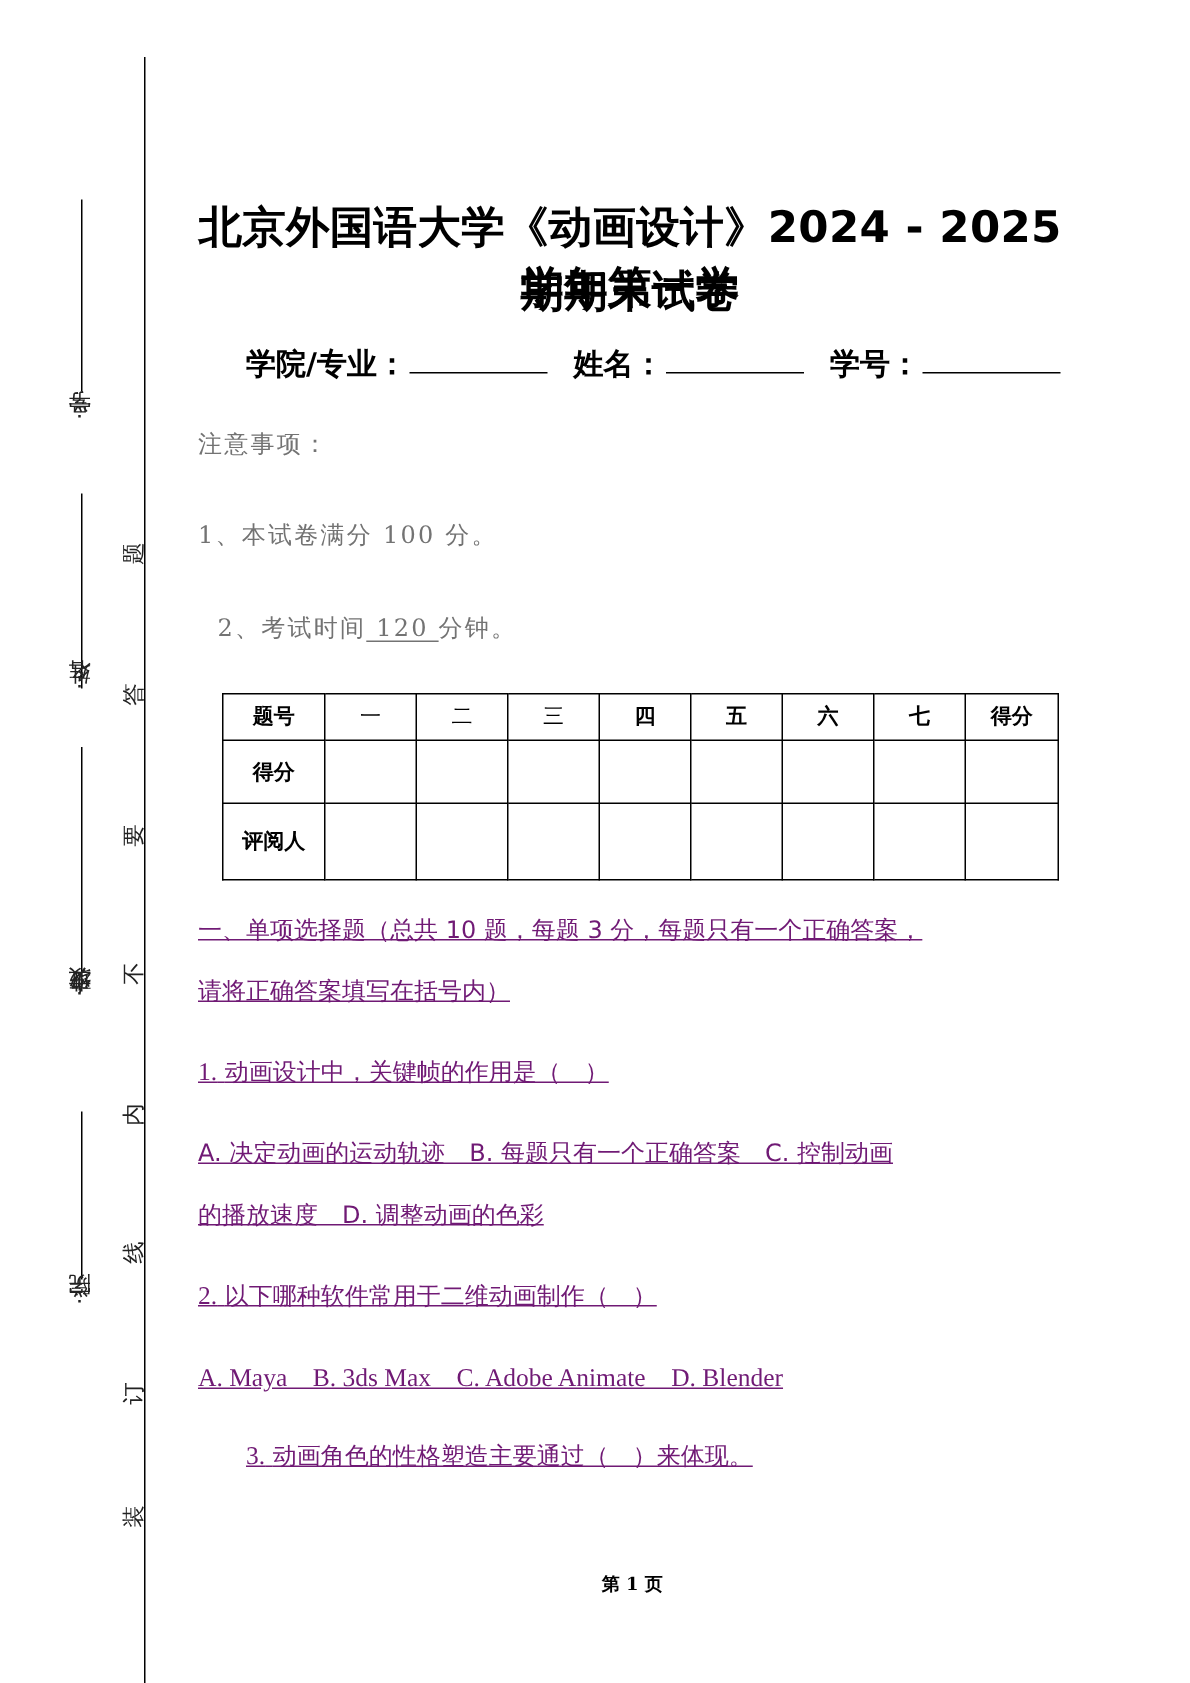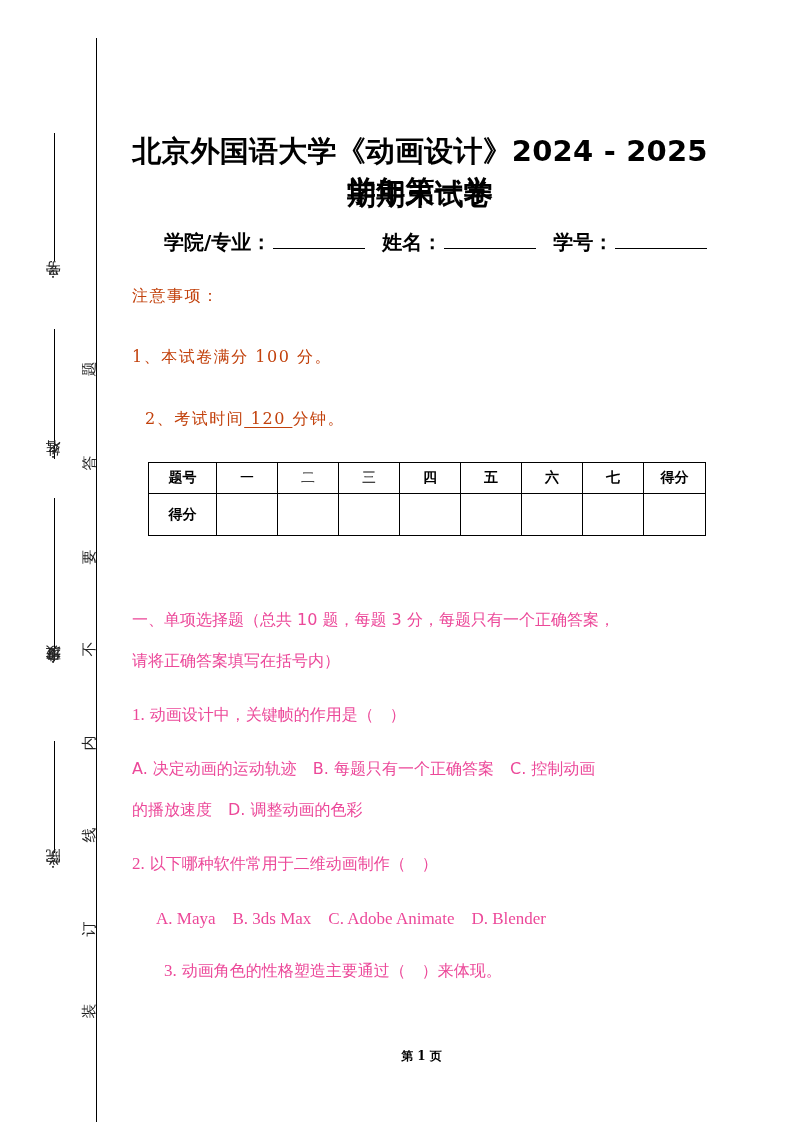--- a/index.html
+++ b/index.html
@@ -8,25 +8,25 @@
   .vline { position:absolute; background:#000; width:1.4px; }
   .side-label { position:absolute; writing-mode: vertical-rl; transform: rotate(180deg);
                 font-size:15px; font-family:"DejaVu Sans", sans-serif; color:#222; letter-spacing:1px; white-space:nowrap; }
   .side-char { position:absolute; font-size:15px; font-family:"DejaVu Serif", serif; color:#222;
                transform: rotate(-90deg); width:18px; text-align:center; line-height:18px; }
   .title { position:absolute; left:120px; width:600px; text-align:center; font-weight:bold;
            font-family:"DejaVu Sans", sans-serif; font-size:29px; letter-spacing:0.2px; }
   .info-row { position:absolute; left:164px; top:229px; font-family:"DejaVu Sans", sans-serif;
               font-weight:bold; font-size:20px; white-space:nowrap; }
   .info-row .blank { display:inline-block; width:92px; border-bottom:1.2px solid #000; height:14px; margin:0 10px 0 2px; vertical-align:baseline; }
-  .para { position:absolute; left:132px; font-size:16px; white-space:nowrap; font-family:"DejaVu Serif", serif; letter-spacing:1.5px; color:#c2410c; }
+  .para { position:absolute; left:132px; font-size:16px; white-space:nowrap; font-family:"DejaVu Serif", serif; letter-spacing:1.5px; color:#737373; }
   .para .ul { text-decoration: underline; text-underline-offset:3px; }
-  .q { position:absolute; left:132px; font-size:16px; white-space:nowrap; font-family:"DejaVu Sans", sans-serif; color:#ec4899; }
+  .q { position:absolute; left:132px; font-size:16px; white-space:nowrap; font-family:"DejaVu Sans", sans-serif; color:#701a75;text-decoration:underline; }
   .q .num { font-family:"Liberation Serif", serif; font-size:17px; }
-  .opt-en { font-family:"Liberation Serif", serif; font-size:17px;margin-left:24px; }
+  .opt-en { font-family:"Liberation Serif", serif; font-size:17px; }
   table.score { position:absolute; left:148px; top:462px; border-collapse:collapse; }
   table.score td { border:1.3px solid #000; text-align:center; padding:0; font-family:"DejaVu Sans", sans-serif; font-size:14px; }
   table.score td.h { font-weight:bold;text-align:center; }
   .footer { position:absolute; left:0; width:843px; top:1048px; text-align:center; font-size:12px; font-weight:bold; font-family:"DejaVu Serif", serif; }
 </style>
 </head>
 <body>
 
 <div class="vline" style="left:96px; top:38px; height:1084px;"></div>
 
@@ -83,20 +83,31 @@
     <td class="h">得分</td>
     <td></td>
     <td></td>
     <td></td>
     <td></td>
     <td></td>
     <td></td>
     <td></td>
     <td></td>
   </tr>
+  <tr style="height:51px;">
+    <td class="h">评阅人</td>
+    <td></td>
+    <td></td>
+    <td></td>
+    <td></td>
+    <td></td>
+    <td></td>
+    <td></td>
+    <td></td>
+  </tr>
 </tbody>
   </table>
 
 <div class="q" style="top:610px;">一、单项选择题（总共 10 题，每题 3 分，每题只有一个正确答案，</div>
 <div class="q" style="top:651px;">请将正确答案填写在括号内）</div>
 
 <div class="q" style="top:705px;">
   <span class="num">1.</span>
   <span>动画设计中，关键帧的作用是（　）</span>
 </div>

